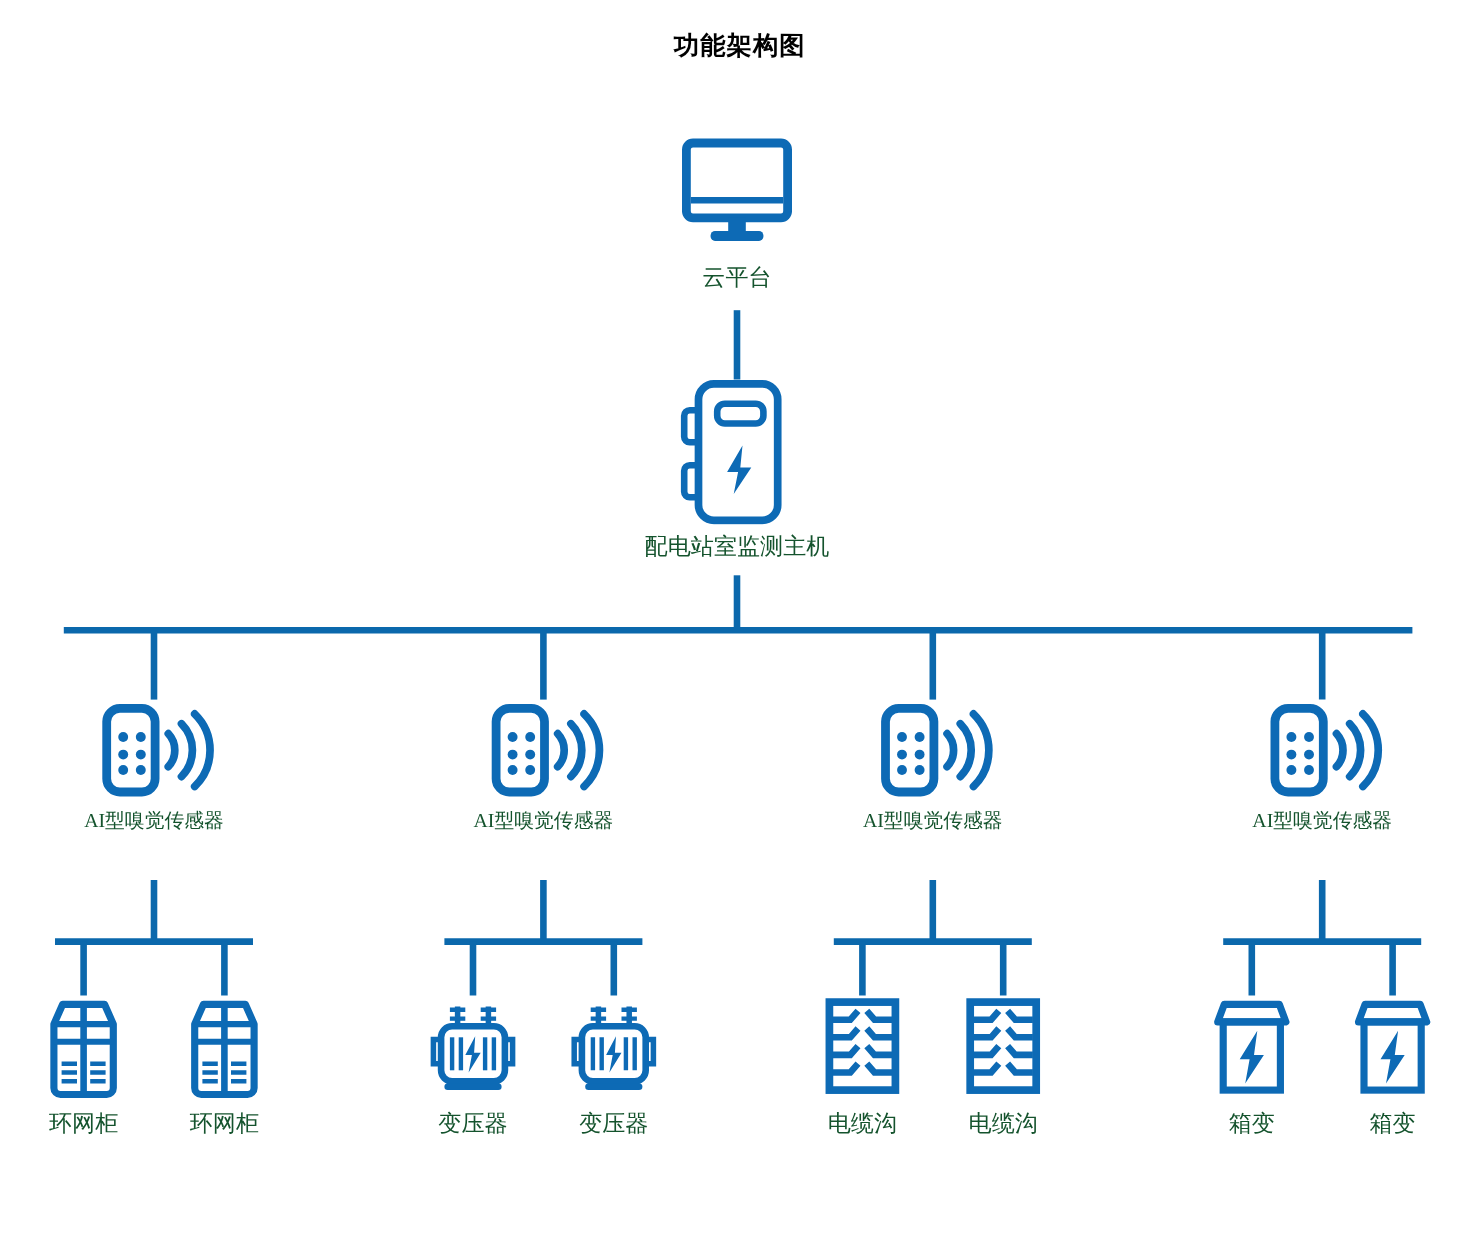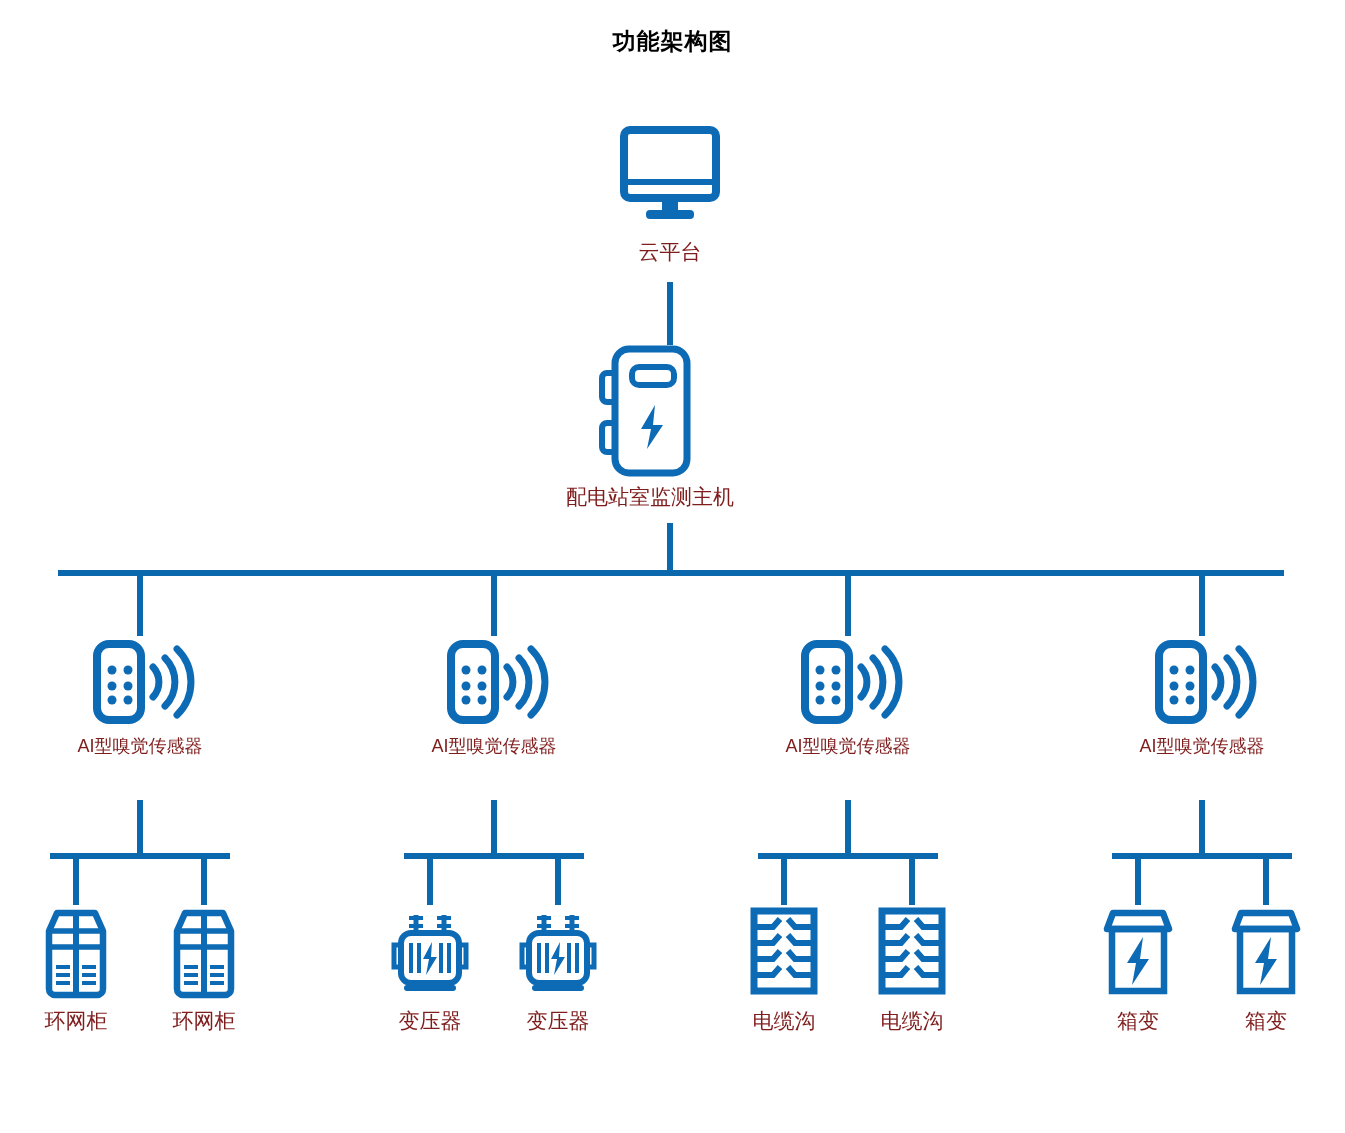--- a/index.html
+++ b/index.html
@@ -36,23 +36,23 @@
     display: flex;
     flex-direction: column;
     align-items: center;
   }
   .node-icon {
     display: block;
     line-height: 0;
   }
   .node-label {
     margin-top: 6px;
-    font-family: Liberation Sans, sans-serif;
+    font-family: Liberation Serif, serif;
     font-size: 21px;
-    color: #7f1d1d;
+    color: #14532d;
     white-space: nowrap;
     text-align: left;
   }
   .node-label.small {
     font-size: 18px;
   }
   #wires {
     position: absolute;
     left: 0;
     top: 0;
@@ -109,21 +109,21 @@
       <svg width="120" height="110" viewBox="0 0 120 110">
         <rect x="14" y="8" width="92" height="68" rx="6" ry="6" fill="none" stroke="#0d6ab5" stroke-width="8"></rect>
         <line x1="18" y1="60" x2="102" y2="60" stroke="#0d6ab5" stroke-width="6"></line>
         <rect x="52" y="76" width="16" height="14" fill="#0d6ab5"></rect>
         <rect x="36" y="88" width="48" height="9" rx="4" ry="4" fill="#0d6ab5"></rect>
       </svg>
     </span>
     <span class="node-label">云平台</span>
   </div>
 
-  <div class="node" style="left:540px; top:345px; width:220px;">
+  <div class="node" style="left:560px; top:345px; width:220px;">
     <span class="node-icon">
       <svg width="130" height="132" viewBox="0 0 130 132">
         <rect x="30" y="4" width="72" height="124" rx="14" ry="14" fill="none" stroke="#0d6ab5" stroke-width="7"></rect>
         <path d="M30 28 L22 28 A5 5 0 0 0 17 33 L17 52 A5 5 0 0 0 22 57 L30 57" fill="none" stroke="#0d6ab5" stroke-width="6"></path>
         <path d="M30 78 L22 78 A5 5 0 0 0 17 83 L17 102 A5 5 0 0 0 22 107 L30 107" fill="none" stroke="#0d6ab5" stroke-width="6"></path>
         <rect x="47" y="22" width="42" height="18" rx="7" ry="7" fill="none" stroke="#0d6ab5" stroke-width="6"></rect>
         <path d="M70 60 L56 84 L66 84 L62 104 L78 80 L68 80 Z" fill="#0d6ab5"></path>
       </svg>
     </span>
     <span class="node-label">配电站室监测主机</span>

